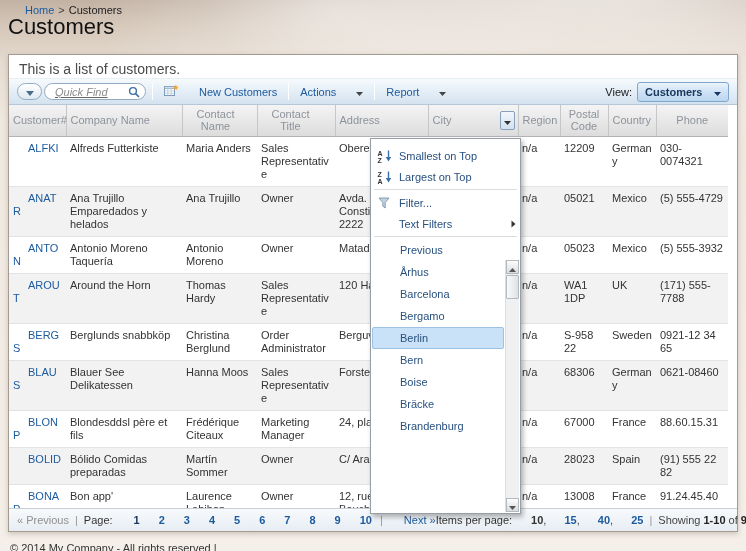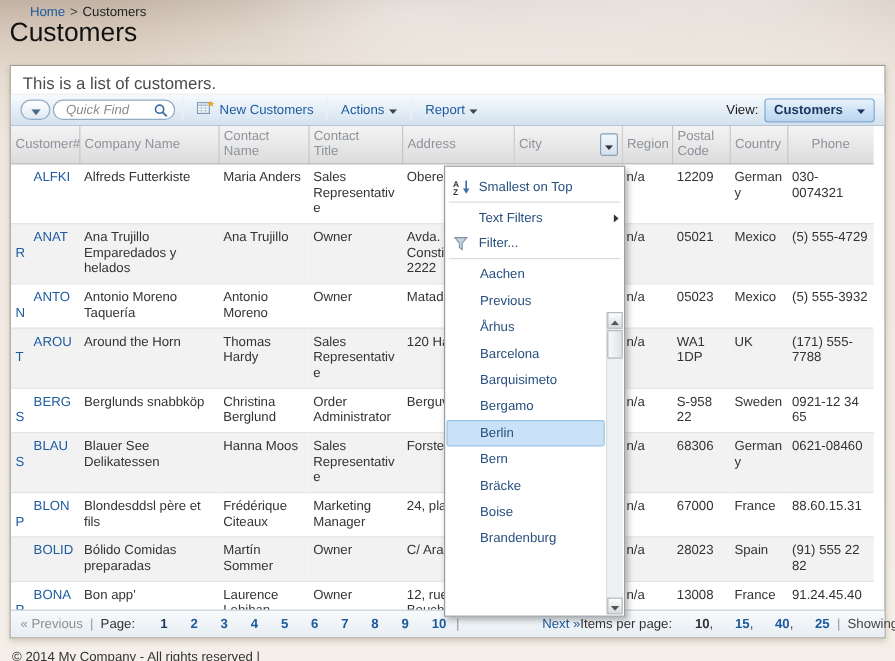--- a/index.html
+++ b/index.html
@@ -26,61 +26,61 @@
   .intro{flex:0 0 23px;padding:6px 10px 0;font-size:14px;color:#4a4a4a;}
   
   .toolbar{flex:0 0 27px;display:flex;align-items:center;padding:0 8px;
     background:linear-gradient(180deg,#f6fafd 0,#e3edf6 55%,#d4e2ef 100%);
     border-top:1px solid #eceff2;border-bottom:1px solid #b7c6d6;}
   .qf-drop{width:25px;height:17px;margin-right:2px;border:1px solid #93abc2;border-radius:9px;
     background:linear-gradient(#ffffff,#dfe9f2);display:flex;align-items:center;justify-content:center;padding:0;cursor:pointer;}
   .qf-box{width:102px;height:17px;border:1px solid #93abc2;border-radius:9px;background:#fff;
     display:flex;align-items:center;padding:0 5px 0 8px;}
   .qf-input{flex:1;min-width:0;border:0;outline:0;background:transparent;
-    font:italic 11px "Liberation Sans",sans-serif;color:#666;}
+    font:italic 11px "Liberation Sans",sans-serif;color:#666;text-decoration:underline;}
   .qf-input::placeholder{color:#8b8b8b;font-style:italic;}
   .qf-icon{display:flex;cursor:pointer;}
   .tb-sep{width:1px;height:17px;background:#b9c9d9;border-right:1px solid #fff;margin:0 6px;}
-  .tb-btn{display:flex;align-items:center;gap:4px;background:none;border:0;padding:2px 5px;
+  .tb-btn{display:flex;align-items:center;gap:20px;background:none;border:0;padding:2px 5px;
     font-size:11px;color:#1c5a9e;cursor:pointer;font-family:inherit;}
   .tb-spacer{flex:1;}
   .view-label{font-size:11px;color:#1a1a1a;margin-right:5px;}
   .view-btn{display:flex;align-items:center;justify-content:space-between;min-width:92px;height:20px;
     padding:0 7px;border:1px solid #7fa7cd;border-radius:3px;
     background:linear-gradient(#eaf3fc,#cfe2f5 50%,#bcd6ef);
     font-size:11px;font-weight:bold;color:#17365d;cursor:pointer;font-family:inherit;}
   
   .grid-area{flex:1;overflow:hidden;position:relative;}
   table.grid{width:719px;border-collapse:collapse;table-layout:fixed;}
   .col-0{width:57px}.col-1{width:116px}.col-2{width:75px}.col-3{width:78px}.col-4{width:93px}
   .col-5{width:90px}.col-6{width:42px}.col-7{width:48px}.col-8{width:48px}.col-9{width:72px}
   .grid th{height:31px;background:linear-gradient(#f4f4f4,#dcdcdc);
     border-right:1px solid #c6c6c6;border-bottom:1px solid #b3b3b3;
     font-weight:normal;font-size:11px;color:#8d939b;text-align:left;padding:2px 4px;vertical-align:middle;cursor:pointer;}
   .grid th:last-child{border-right:0;text-align:center;}
-  .th-narrow{display:inline-block;max-width:58px;}
+  .th-narrow{display:inline-block;max-width:58px;text-align:center;}
   .th-city{position:relative;padding-right:20px;}
   .filter-btn{position:absolute;right:3px;top:6px;width:15px;height:19px;border:1px solid #87a1ba;
     border-radius:2px;background:linear-gradient(#f2f7fb,#d3e1ee);
     display:flex;align-items:center;justify-content:center;padding:0;cursor:pointer;}
   .grid td{font-size:11px;color:#333;padding:5px 4px;border-bottom:1px solid #e3e3e3;
     vertical-align:top;line-height:13px;overflow-wrap:break-word;}
   .grid tbody tr:nth-of-type(even){background:#f2f2f2;}
   .id-link{color:#1c5a9e;text-decoration:none;}
   
   .pager{flex:0 0 23px;display:flex;align-items:center;justify-content:space-between;padding:0 8px;
     background:linear-gradient(#f8fafc,#e7edf3);border-top:1px solid #c6cfd8;font-size:11px;color:#444;}
   .pager a{text-decoration:none;}
   .pager-left,.pager-right{display:flex;align-items:center;white-space:nowrap;}
   .pg-prev{color:#8f8f8f;}
   .pg-sep{color:#999;margin:0 6px;}
   .pg-label{color:#333;margin-right:4px;}
   .page-num{color:#1c5a9e;font-weight:bold;margin:0 2px;}
   .page-num.current{color:#17365d;}
-  .pg-next{color:#1c5a9e;margin-left:48px;}
+  .pg-next{color:#1c5a9e;}
   .size-link{color:#1c5a9e;font-weight:bold;}
   .size-link.active{color:#333;}
   .pg-sizes a:not(:last-child)::after{content:", ";color:#444;font-weight:normal;}
   .pg-showing b{color:#222;}
   .pg-showing span,.pg-showing b{margin-right:3px;}
   .pg-refresh{color:#1c5a9e;}
   
   .filter-menu{position:absolute;left:361px;top:83px;width:151px;height:376px;background:#fff;
     border:1px solid #979ea6;box-shadow:2px 3px 5px rgba(0,0,0,.3);z-index:30;
     display:flex;flex-direction:column;padding-top:6px;overflow:hidden;}
@@ -346,61 +346,70 @@
       <span class="mi-icon">
           <svg width="15" height="14" viewBox="0 0 15 14">
             <text x="0.5" y="6.5" font-size="7" font-weight="bold" fill="#333" font-family="Liberation Sans, sans-serif">A</text>
             <text x="0.5" y="13.5" font-size="7" font-weight="bold" fill="#333" font-family="Liberation Sans, sans-serif">Z</text>
             <line x1="11.5" y1="1.5" x2="11.5" y2="9" stroke="#3a6fa8" stroke-width="1.4"></line>
             <path d="M8.8 8 L11.5 12.5 L14.2 8 Z" fill="#3a6fa8"></path>
           </svg>
         </span>
       <span class="mi-label">Smallest on Top</span>
     </div>
+    <div class="menu-item">
+      <span class="mi-icon">
+          <svg width="15" height="14" viewBox="0 0 15 14">
+            <text x="0.5" y="6.5" font-size="7" font-weight="bold" fill="#333" font-family="Liberation Sans, sans-serif">Z</text>
+            <text x="0.5" y="13.5" font-size="7" font-weight="bold" fill="#333" font-family="Liberation Sans, sans-serif">A</text>
+            <line x1="11.5" y1="1.5" x2="11.5" y2="9" stroke="#3a6fa8" stroke-width="1.4"></line>
+            <path d="M8.8 8 L11.5 12.5 L14.2 8 Z" fill="#3a6fa8"></path>
+          </svg>
+        </span>
+      <span class="mi-label">Largest on Top</span>
+    </div>
     <div class="menu-sep"></div>
+    <div class="menu-item">
+      <span class="mi-icon">
+          <svg width="14" height="14" viewBox="0 0 14 14">
+            <path d="M2 2 L12 2 L8.2 6.6 L8.2 12 L5.8 10.2 L5.8 6.6 Z" fill="#c3d2df" stroke="#7e95a9" stroke-width="0.9"></path>
+          </svg>
+        </span>
+      <span class="mi-label">Filter...</span>
+    </div>
     <div class="menu-item">
       <span class="mi-icon"></span>
       <span class="mi-label">Text Filters</span>
       <span class="mi-sub">
           <svg width="5" height="8" viewBox="0 0 5 8">
             <path d="M0.5 0.5 L4.5 4 L0.5 7.5 Z" fill="#333"></path>
           </svg>
         </span>
     </div>
-    <div class="menu-item">
-      <span class="mi-icon">
-          <svg width="14" height="14" viewBox="0 0 14 14">
-            <path d="M2 2 L12 2 L8.2 6.6 L8.2 12 L5.8 10.2 L5.8 6.6 Z" fill="#c3d2df" stroke="#7e95a9" stroke-width="0.9"></path>
-          </svg>
-        </span>
-      <span class="mi-label">Filter...</span>
-    </div>
     <div class="menu-sep"></div>
     <div class="city-list">
 
-        <div class="city-item">Aachen</div>
 
 
         <div class="city-item">Previous</div>
 
         <div class="city-item">Århus</div>
 
         <div class="city-item">Barcelona</div>
 
-        <div class="city-item">Barquisimeto</div>
 
         <div class="city-item">Bergamo</div>
 
         <div class="city-item selected">Berlin</div>
 
         <div class="city-item">Bern</div>
 
+        <div class="city-item">Boise</div>
+
         <div class="city-item">Bräcke</div>
-
-        <div class="city-item">Boise</div>
 
         <div class="city-item">Brandenburg</div>
       </div>
     <div class="menu-scrollbar">
       <div class="sb-btn sb-up">
           <span><svg width="7" height="4" viewBox="0 0 7 4">
               <path d="M3.5 0 L7 4 L0 4 Z" fill="#555"></path>
             </svg></span>
         </div>
       <div class="sb-thumb"></div>

